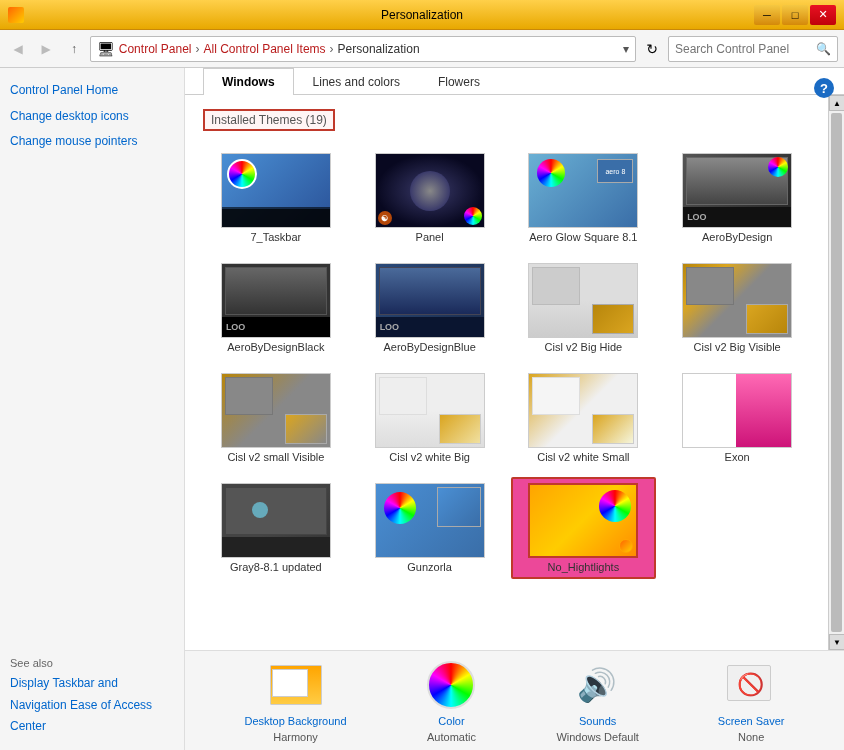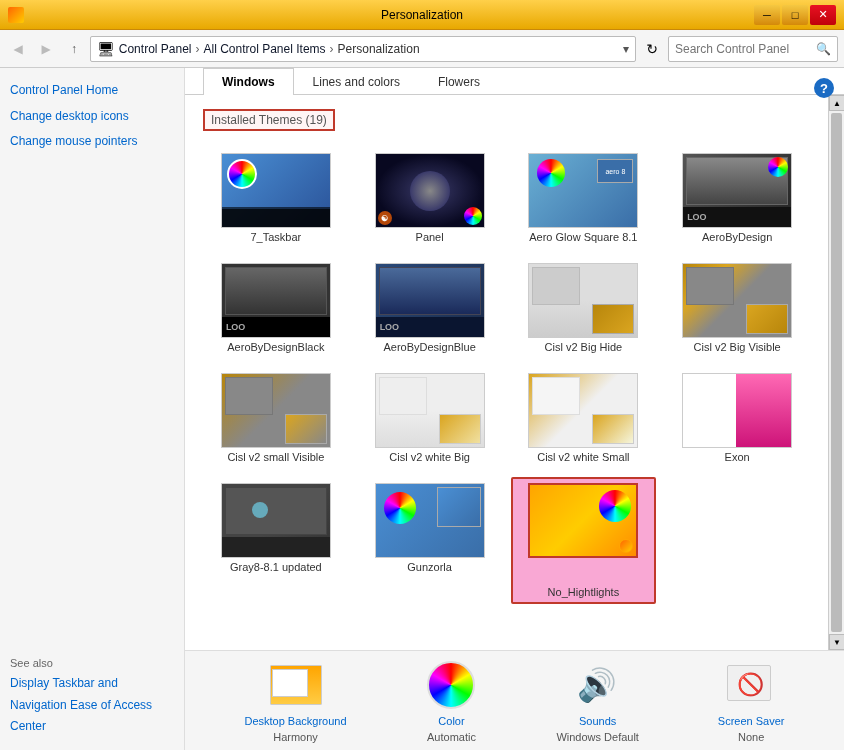--- a/index.html
+++ b/index.html
@@ -42,21 +42,21 @@
       width: 24px; height: 24px; border: 1px solid transparent; background: transparent;
       cursor: pointer; display: flex; align-items: center; justify-content: center;
       border-radius: 3px; font-size: 12px; color: #555;
     }
     .nav-btn.disabled { color: #bbb; cursor: default; }
     .address-bar {
       flex: 1; height: 26px; border: 1px solid #bbb; background: white;
       display: flex; align-items: center; padding: 0 6px; gap: 4px;
       font-size: 12px; border-radius: 2px;
     }
-    .address-crumb { color: #0f172a; cursor: pointer; }
+    .address-crumb { color: #b91c1c; cursor: pointer; }
     .address-sep { color: #666; }
     .address-current { color: #333; }
     .refresh-btn { width: 24px; height: 24px; border: 1px solid transparent; background: transparent; cursor: pointer; display: flex; align-items: center; justify-content: center; border-radius: 3px; }
     .search-box {
       width: 170px; height: 26px; border: 1px solid #bbb; background: white;
       display: flex; align-items: center; padding: 0 6px; gap: 4px; border-radius: 2px;
     }
     .search-input { border: none; outline: none; width: 100%; font-size: 12px; color: #999; }
 
     
@@ -100,21 +100,21 @@
       border: 2px solid #c0392b; display: inline-block; padding: 2px 6px;
       background: #fff5f5;
     }
     .themes-grid {
       display: grid; grid-template-columns: repeat(4, 1fr); gap: 8px;
     }
     .theme-item {
       display: flex; flex-direction: column; align-items: center; cursor: pointer;
       padding: 4px; border: 2px solid transparent; border-radius: 2px;
     }
-    .theme-item.selected { border-color: #c0392b; background: #f9a8d4; gap: 25px; }
+    .theme-item.selected { border-color: #c0392b; background: #ec4899; }
     .theme-thumb {
       width: 110px; height: 75px; background: #888; overflow: hidden;
       position: relative; border: 1px solid #ccc;
     }
     .theme-name { font-size: 11px; color: #333; margin-top: 3px; text-align: center; }
 
     
     .thumb-7taskbar { background: linear-gradient(135deg, #4a8fd4, #2a5298); }
     .thumb-7taskbar::after { content: ''; position: absolute; bottom: 0; left: 0; right: 0; height: 20px; background: rgba(0,0,0,0.6); }
     .thumb-abisso { background: radial-gradient(ellipse at center, #3a3a6a 0%, #080820 70%); }

